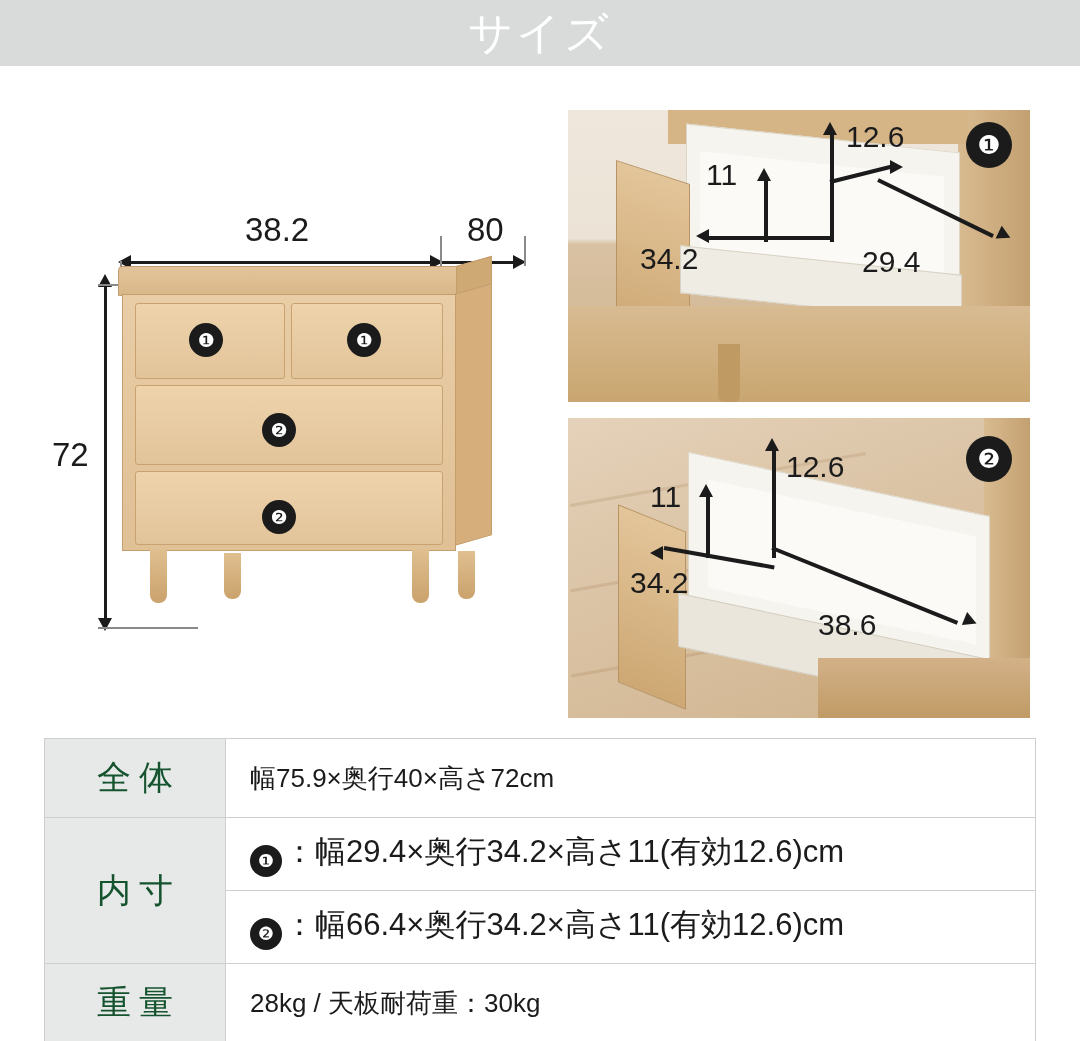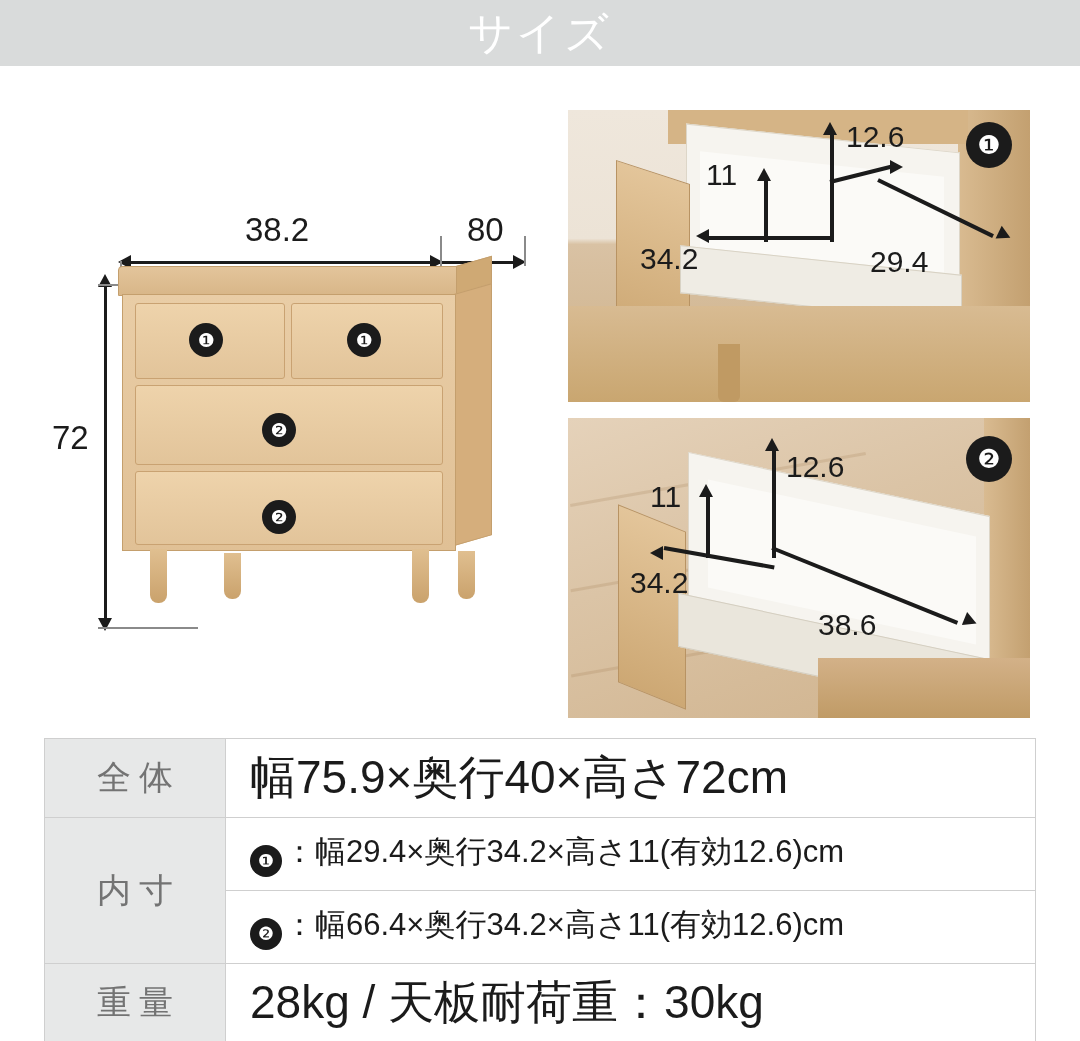--- a/index.html
+++ b/index.html
@@ -240,28 +240,28 @@
   .spec-table td {
     border: 1px solid #cfcfcf;
     padding: 0;
     vertical-align: middle;
   }
   .lbl-cell {
     width: 172px;
     background: #e7e8e8;
     text-align: center;
     font-size: 34px;
-    color: #737373;
+    color: #14532d;
     letter-spacing: 8px;
     padding: 0 0 0 8px !important;
     height: 78px;
   }
   .val-cell {
     padding-left: 24px !important;
-    font-size: 46px;
+    font-size: 26px;
     color: #1b1b1b;
     height: 78px;
     white-space: nowrap;
   }
   .val-cell.small {
     font-size: 31px;
     height: 72px;
   }
   .inline-badge {
     display: inline-flex;
@@ -285,21 +285,21 @@
 </div>
 
 <div class="diagram-area">
 
   <div class="front-panel">
 
     <div class="dim-label" style="left:205px; top:125px;">38.2</div>
 
     <div class="dim-label" style="left:427px; top:125px;">80</div>
 
-    <div class="dim-label" style="left:12px; top:333px;">72</div>
+    <div class="dim-label" style="left:12px; top:350px;">72</div>
 
     <div class="arrow-line h-arrow" style="left:88px; top:175px; width:312px;"></div>
     <div class="arrow-head ah-left" style="left:78px; top:169px;"></div>
     <div class="arrow-head ah-right" style="left:390px; top:169px;"></div>
 
     <div class="arrow-line h-arrow" style="left:400px; top:175px; width:82px;"></div>
     <div class="arrow-head ah-right" style="left:473px; top:169px;"></div>
 
     <div class="tick-v" style="left:80px; top:175px; height:30px;"></div>
     <div class="tick-v" style="left:400px; top:150px; height:55px;"></div>
@@ -348,21 +348,21 @@
     <div class="drawer-front" style="left:112px; top:150px; width:280px; height:46px; transform:skewY(6deg); background:#efece4; border-color:#d8d2c4;"></div>
 
     <div style="position:absolute;left:0;bottom:0;width:462px;height:96px;background:linear-gradient(180deg,#d8bb92,#c9a670);"></div>
     <div style="position:absolute;left:150px;bottom:0;width:22px;height:58px;background:#c09a63;border-radius:0 0 6px 6px;"></div>
 
     <div class="badge big" style="right:18px; top:12px;">❶</div>
 
     <div class="p-label" style="left:278px; top:10px;">12.6</div>
     <div class="p-label" style="left:138px; top:48px;">11</div>
     <div class="p-label" style="left:72px; top:132px;">34.2</div>
-    <div class="p-label" style="left:302px; top:135px;">29.4</div>
+    <div class="p-label" style="left:294px; top:135px;">29.4</div>
 
     <div class="arrow-line v-arrow" style="left:262px; top:24px; height:108px; width:4px;"></div>
     <div class="arrow-head ah-up" style="left:255px; top:12px;"></div>
     <div class="arrow-line v-arrow" style="left:196px; top:70px; height:62px; width:4px;"></div>
     <div class="arrow-head ah-up" style="left:189px; top:58px;"></div>
     <div class="arrow-line h-arrow" style="left:140px; top:126px; width:122px; height:4px;"></div>
     <div class="arrow-head ah-left" style="left:128px; top:119px;"></div>
     <div class="arrow-line h-arrow" style="left:262px; top:70px; width:66px; height:4px; transform:rotate(-14deg); transform-origin:left center;"></div>
     <div class="arrow-head ah-right" style="left:322px; top:50px;"></div>
     <div class="arrow-line h-arrow" style="left:310px; top:68px; width:128px; height:4px; transform:rotate(26deg); transform-origin:left center;"></div>

